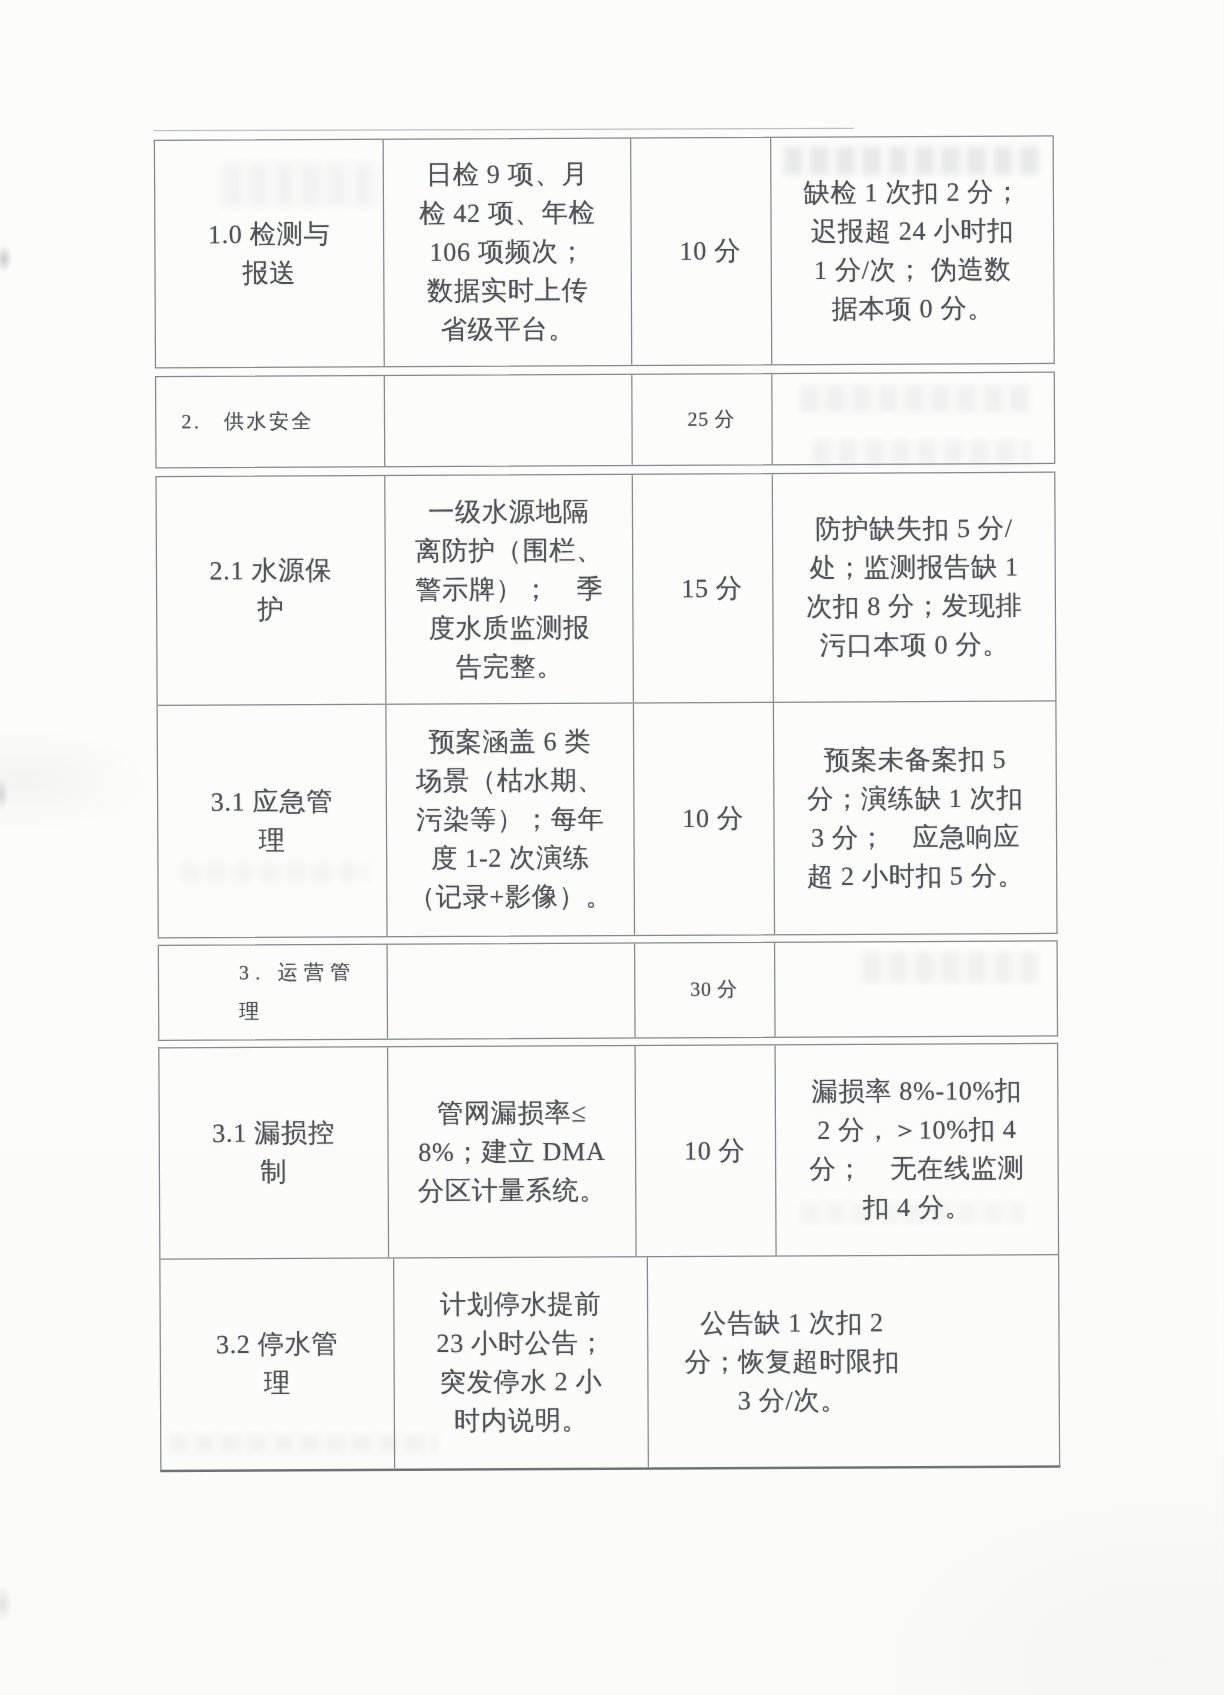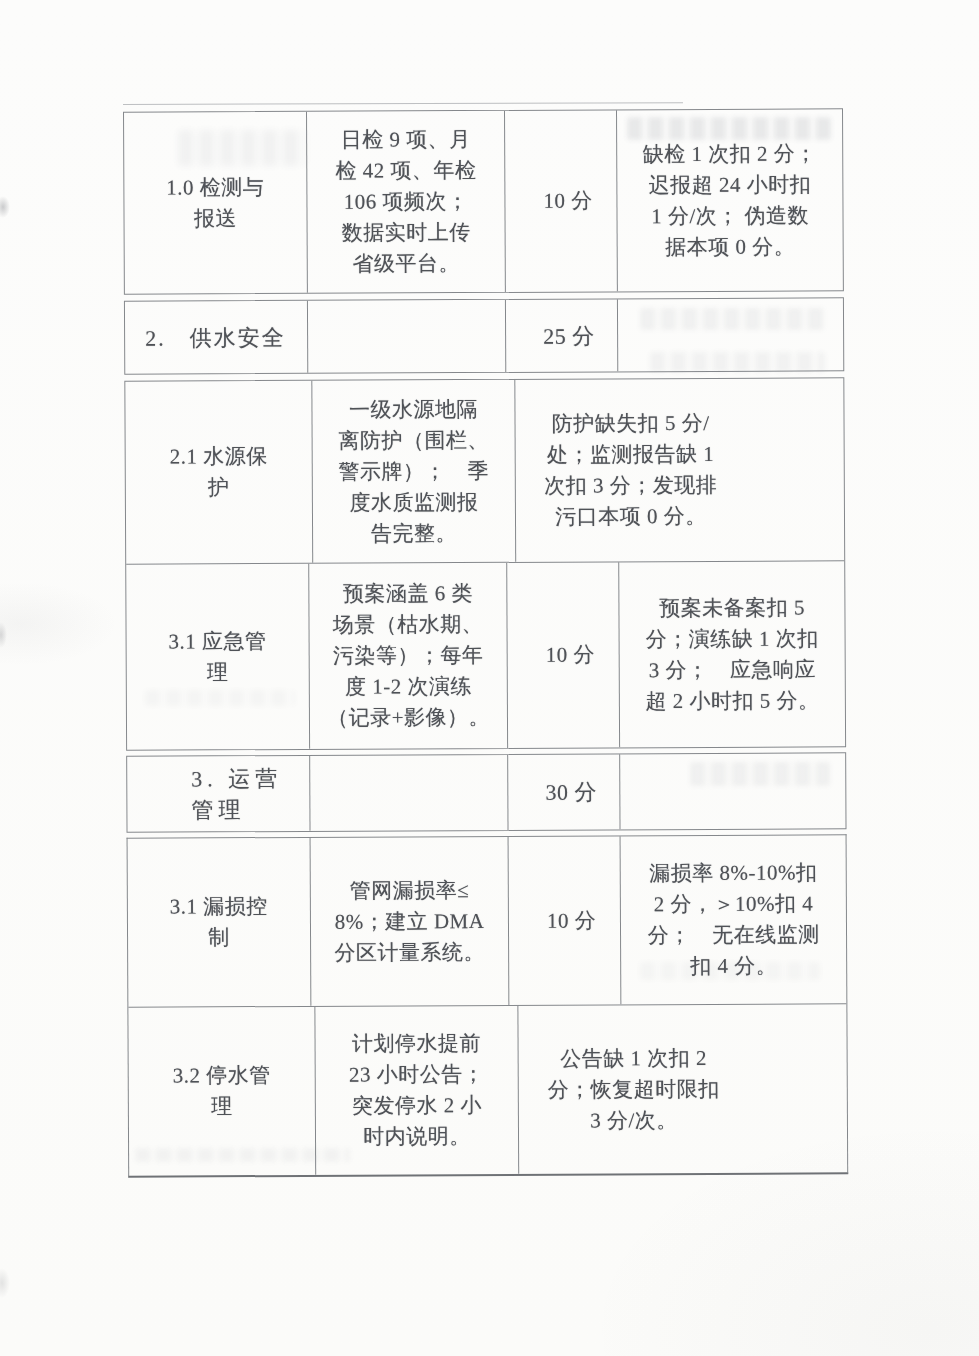--- a/index.html
+++ b/index.html
@@ -49,21 +49,21 @@
   .c4{width:230px;}
   .cell-text{
     white-space:pre-line;
     text-align:center;
     font-size:21px;line-height:31px;
     letter-spacing:0.5px;
     color:#4f5257;
     text-shadow:0 0 1px rgba(82,84,90,.55);
   }
   .category .c1{justify-content:flex-start;padding-left:20px;}
-  .category .cell-text{text-align:left;font-size:22px;letter-spacing:2px;}
+  .category .cell-text{text-align:left;font-size:16px;letter-spacing:2px;}
   .category.ls-wide .c1 .cell-text{letter-spacing:5px;margin-left:44px;}
   .category .c3 .cell-text{text-align:left;letter-spacing:0.5px;}
   
   .ghost{
     position:absolute;
     background:repeating-linear-gradient(90deg,
       rgba(112,117,128,.16) 0 15px,
       rgba(112,117,128,.02) 15px 21px);
     filter:blur(2.6px);
     border-radius:3px;
@@ -146,24 +146,27 @@
           <div class="cell-text">2.1 水源保
 护</div>
         </div>
         <div class="cell c2">
           <div class="cell-text">一级水源地隔
 离防护（围栏、
 警示牌）；　季
 度水质监测报
 告完整。</div>
         </div>
+        <div class="cell c3">
+          <div class="cell-text">15 分</div>
+        </div>
         <div class="cell c4">
           <div class="cell-text">防护缺失扣 5 分/
 处；监测报告缺 1
-次扣 3 分；发现排
+次扣 8 分；发现排
 污口本项 0 分。</div>
         </div>
       </div>
       <div class="trow r4">
         <div class="cell c1">
           <div class="cell-text">3.1 应急管
 理</div>
         </div>
         <div class="cell c2">
           <div class="cell-text">预案涵盖 6 类

